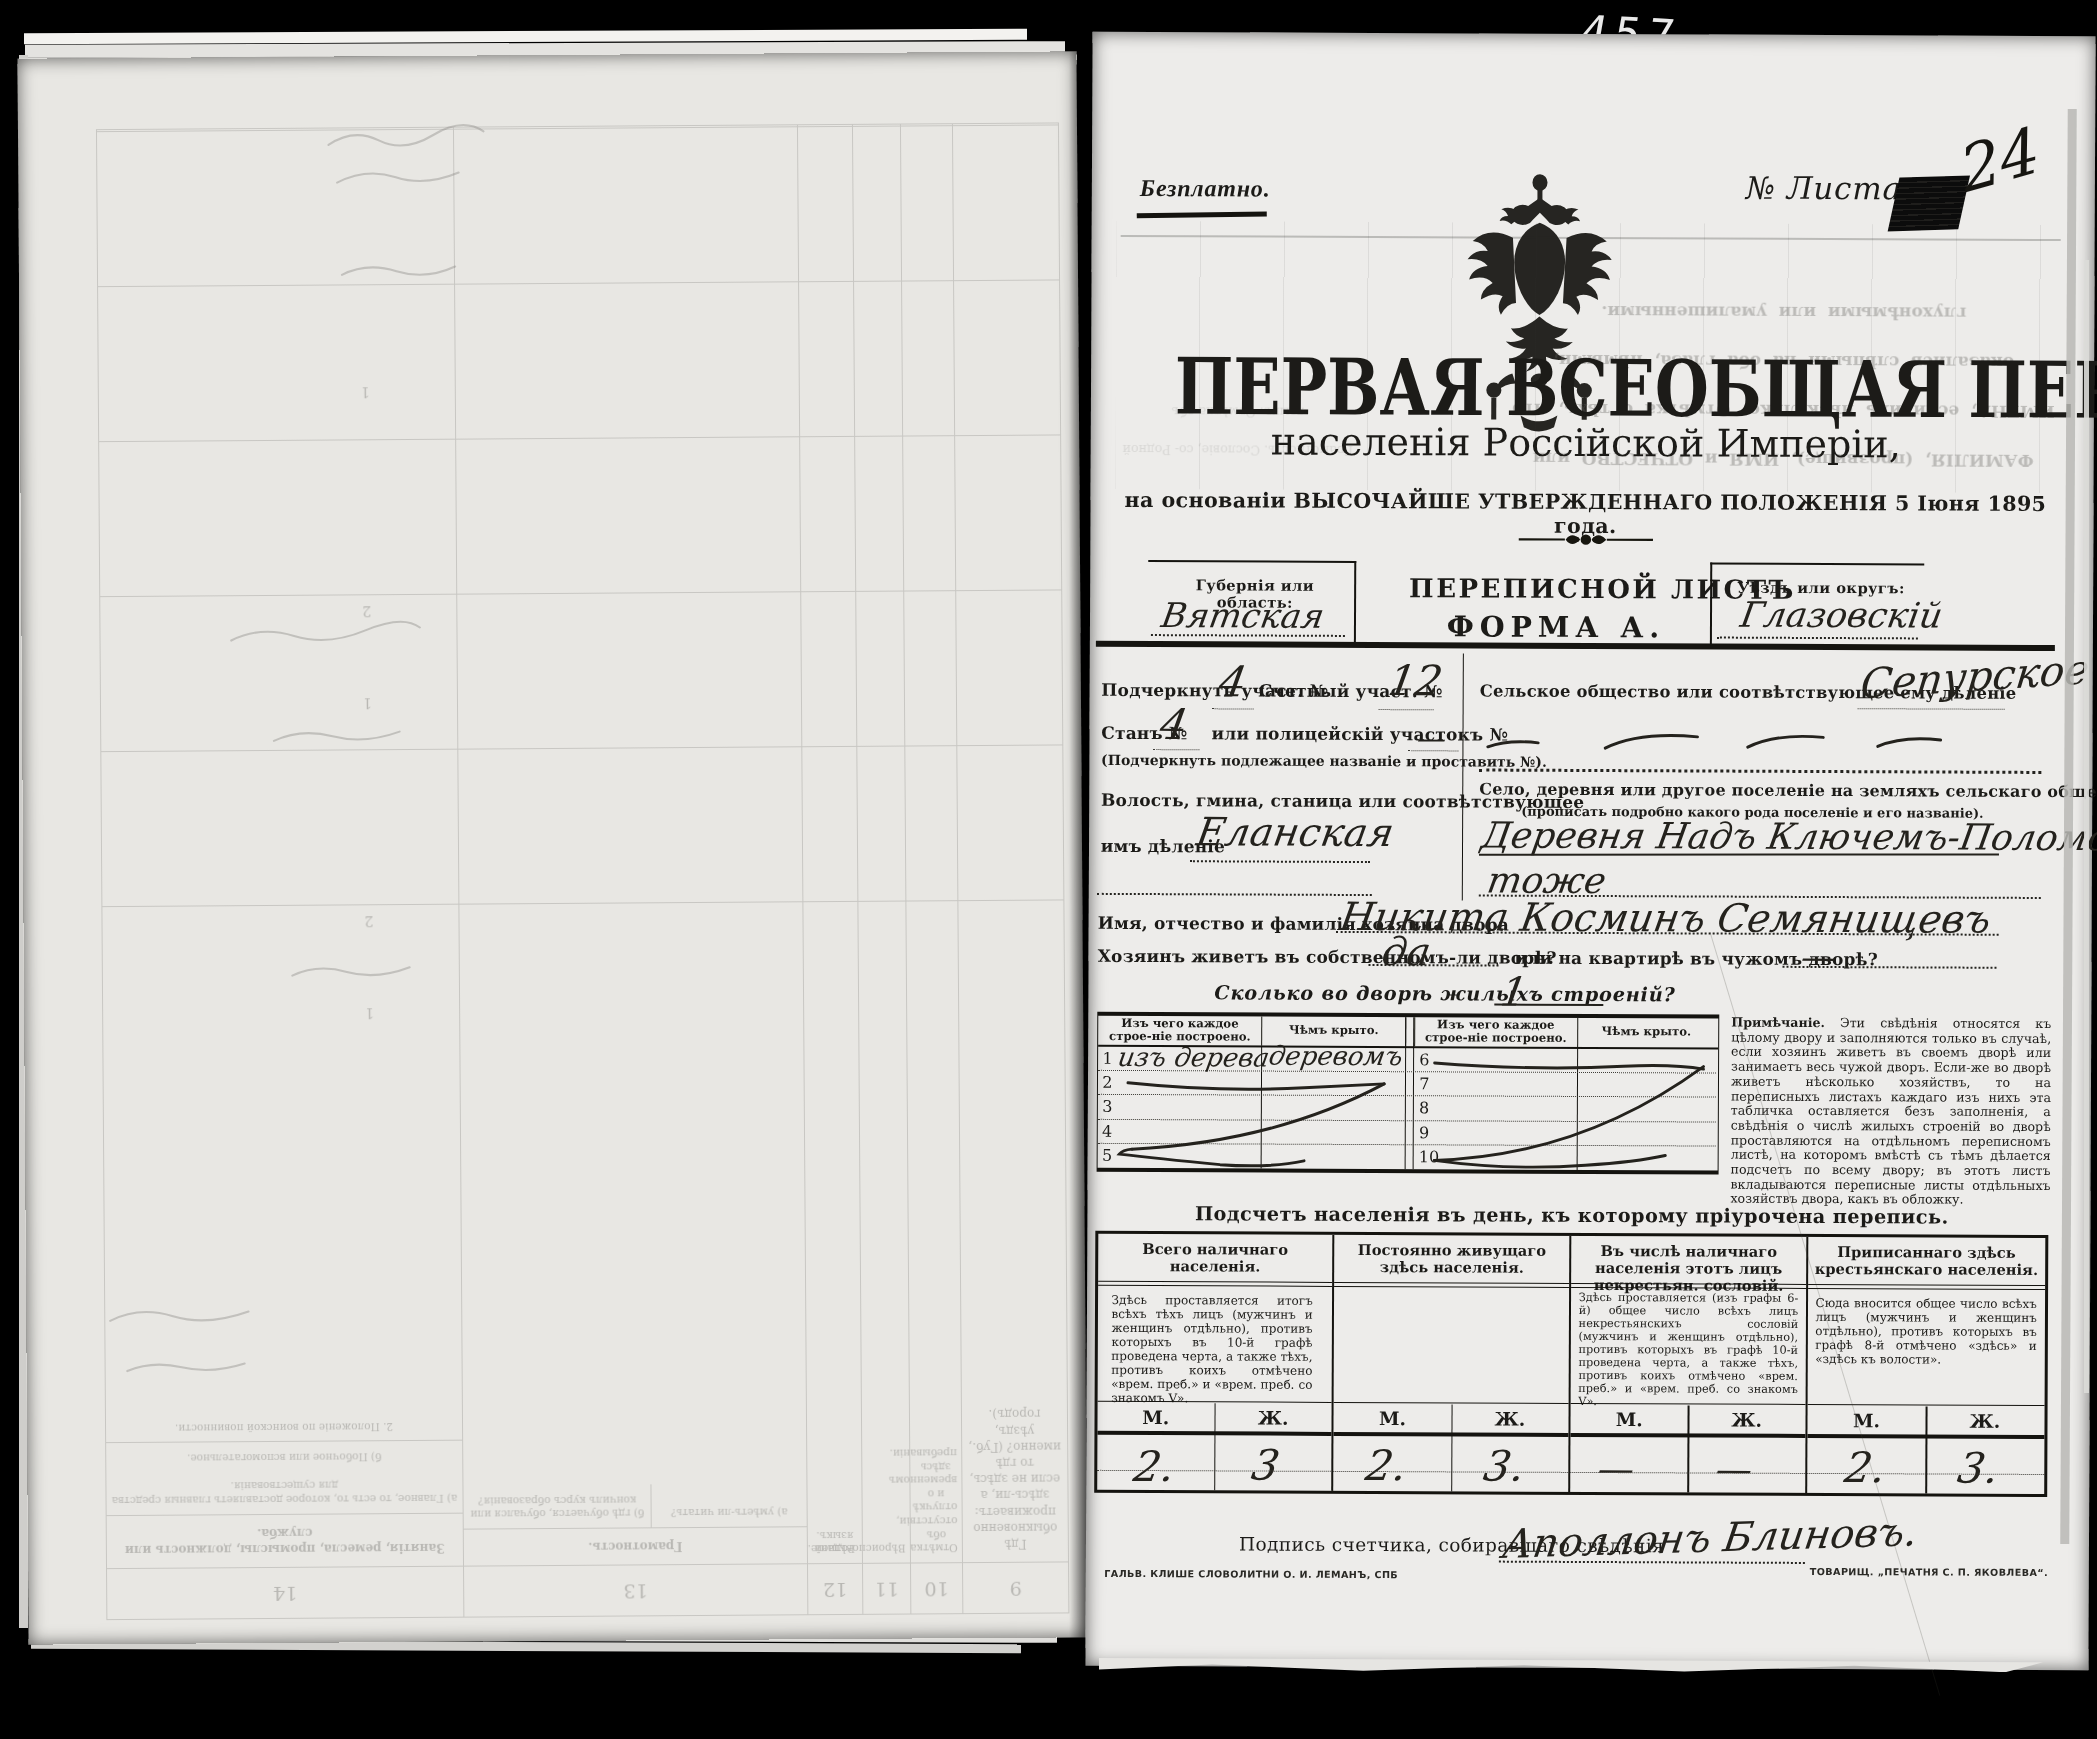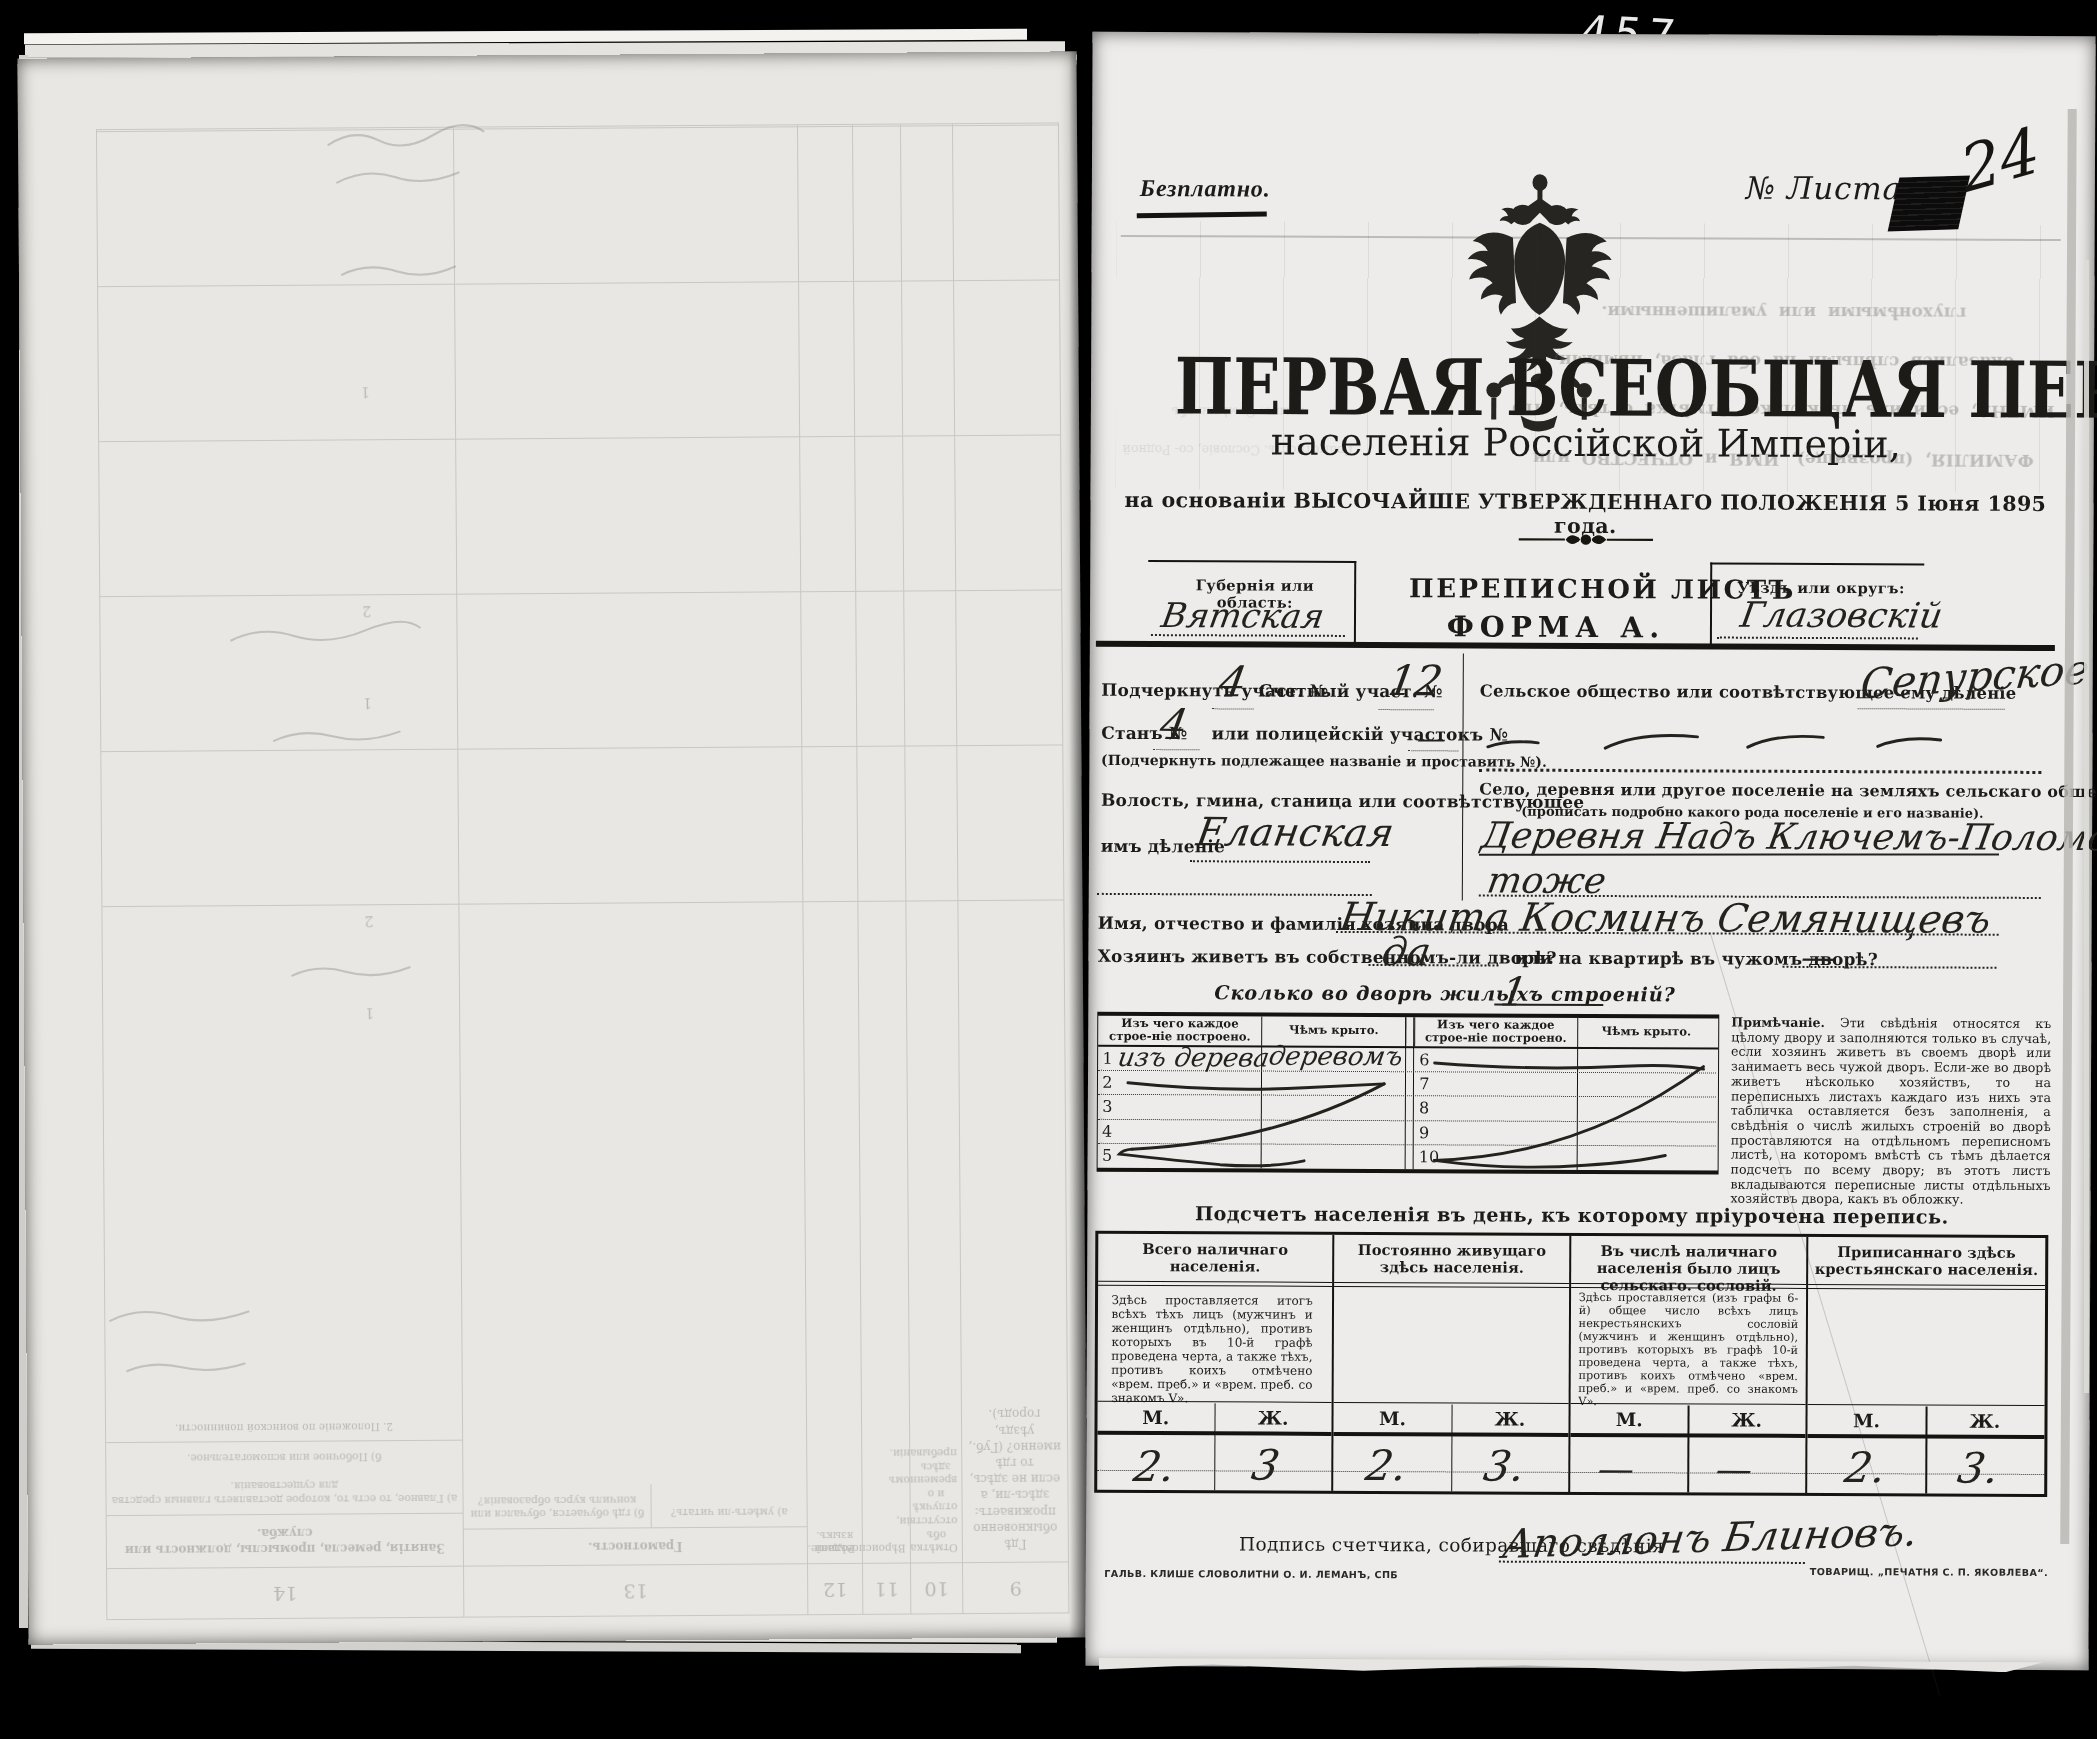--- a/index.html
+++ b/index.html
@@ -333,35 +333,36 @@
           <div class="abs" style="left:0;right:0;top:167px;height:1.3px;background:#14130f;"></div>
           <div class="abs mzh" style="left:0;width:50%;top:173px;">М.</div>
           <div class="abs mzh" style="right:0;width:50%;top:173px;">Ж.</div>
           <div class="abs" style="left:50%;top:169px;bottom:0;width:1.3px;background:#14130f;"></div>
           <div class="abs" style="left:0;right:0;top:197px;height:3.8px;background:#14130f;"></div>
           <div class="abs hw" style="left:14%;top:206px;font-size:42px;">2.</div>
           <div class="abs hw" style="left:64%;top:206px;font-size:42px;">3.</div>
           <div class="abs dotthin" style="left:0;right:0;top:235px;"></div>
         </div>
         <div style="width:25%;position:relative;border-right:2.5px solid #14130f;box-sizing:border-box;">
-          <div class="pophead">Въ числѣ наличнаго населенія было лицъ сельскаго. сословій.</div>
+          <div class="pophead">Въ числѣ наличнаго населенія этотъ лицъ некрестьян. сословій.</div>
           <div class="abs" style="left:0;right:0;top:47px;height:3.4px;border-top:1.3px solid #14130f;border-bottom:1.3px solid #14130f;"></div>
           <div class="abs popdesc" style="left:0;right:0;top:48px;font-size:11.3px;line-height:13px;">Здѣсь проставляется (изъ графы 6-й) общее число всѣхъ лицъ некрестьянскихъ сословій (мужчинъ и женщинъ отдѣльно), противъ которыхъ въ графѣ 10-й проведена черта, а также тѣхъ, противъ коихъ отмѣчено «врем. преб.» и «врем. преб. со знакомъ V».</div>
           <div class="abs" style="left:0;right:0;top:167px;height:1.3px;background:#14130f;"></div>
           <div class="abs mzh" style="left:0;width:50%;top:173px;">М.</div>
           <div class="abs mzh" style="right:0;width:50%;top:173px;">Ж.</div>
           <div class="abs" style="left:50%;top:169px;bottom:0;width:1.3px;background:#14130f;"></div>
           <div class="abs" style="left:0;right:0;top:197px;height:3.8px;background:#14130f;"></div>
           <div class="abs hw" style="left:12%;top:212px;font-size:36px;">—</div>
           <div class="abs hw" style="left:62%;top:212px;font-size:36px;">—</div>
           <div class="abs dotthin" style="left:0;right:0;top:235px;"></div>
         </div>
         <div style="width:25%;position:relative;">
           <div class="pophead">Приписаннаго здѣсь крестьянскаго населенія.</div>
           <div class="abs" style="left:0;right:0;top:47px;height:3.4px;border-top:1.3px solid #14130f;border-bottom:1.3px solid #14130f;"></div>
+          <div class="abs popdesc" style="left:0;right:0;top:52px;">Сюда вносится общее число всѣхъ лицъ (мужчинъ и женщинъ отдѣльно), противъ которыхъ въ графѣ 8-й отмѣчено «здѣсь» и «здѣсь къ волости».</div>
           <div class="abs" style="left:0;right:0;top:167px;height:1.3px;background:#14130f;"></div>
           <div class="abs mzh" style="left:0;width:50%;top:173px;">М.</div>
           <div class="abs mzh" style="right:0;width:50%;top:173px;">Ж.</div>
           <div class="abs" style="left:50%;top:169px;bottom:0;width:1.3px;background:#14130f;"></div>
           <div class="abs" style="left:0;right:0;top:197px;height:3.8px;background:#14130f;"></div>
           <div class="abs hw" style="left:16%;top:206px;font-size:42px;">2.</div>
           <div class="abs hw" style="left:64%;top:206px;font-size:42px;">3.</div>
           <div class="abs dotthin" style="left:0;right:0;top:235px;"></div>
         </div>
       </div>

